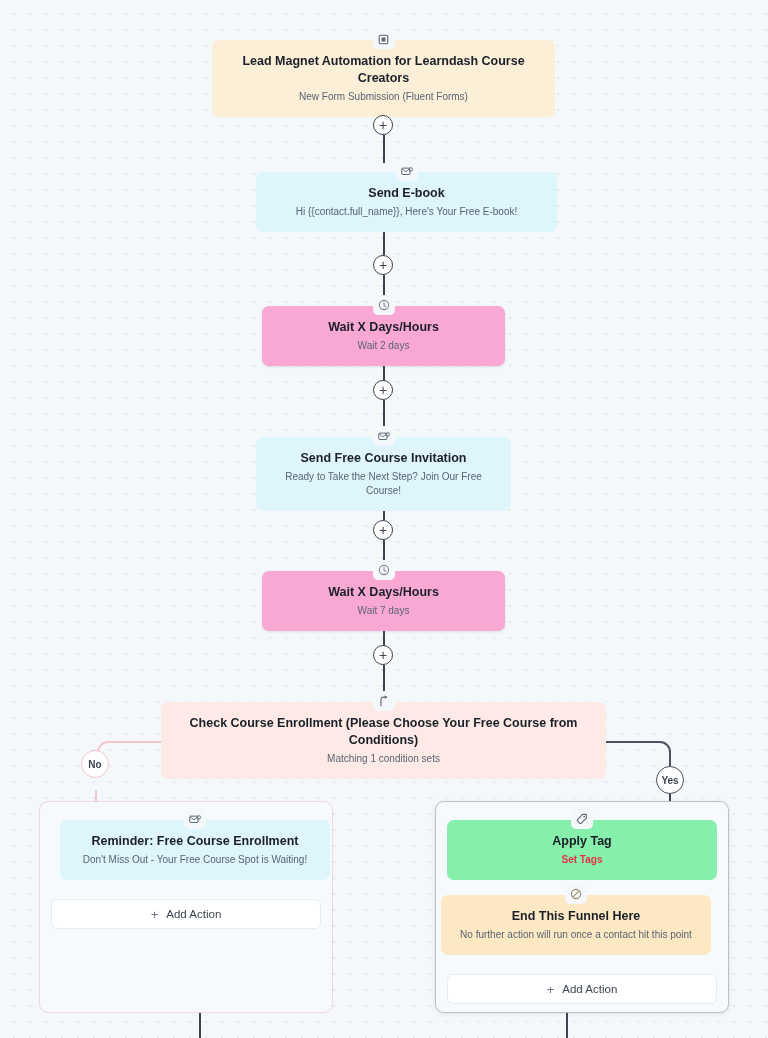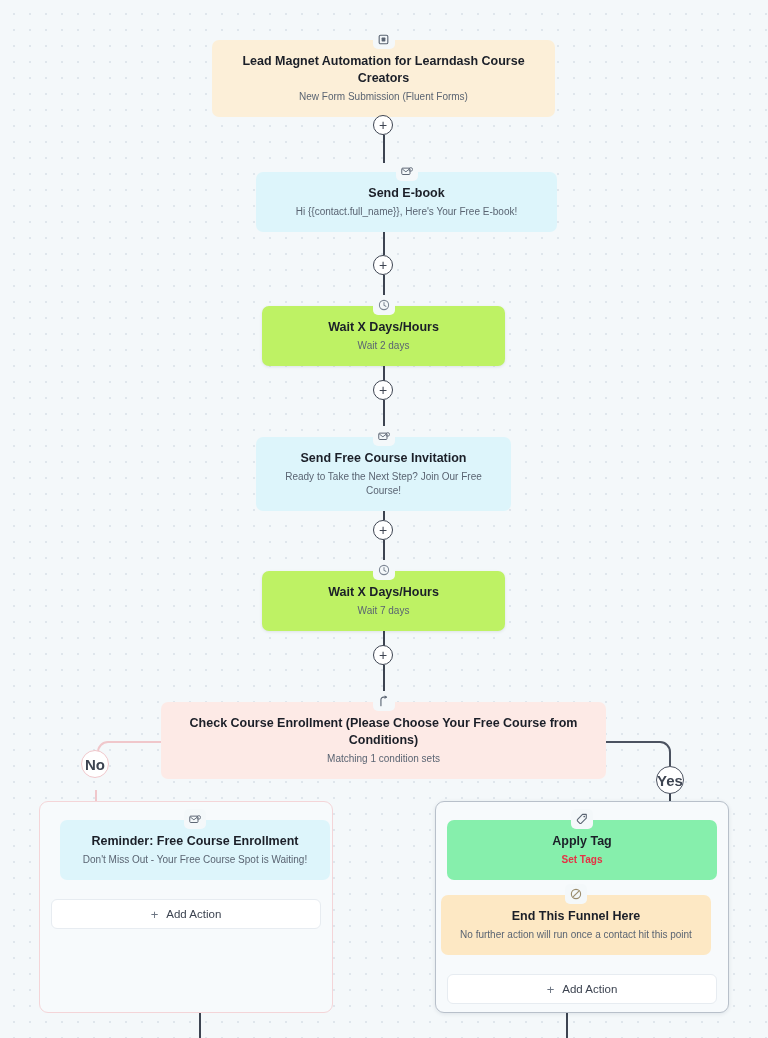--- a/index.html
+++ b/index.html
@@ -66,35 +66,35 @@
     border-radius: 5px;
     background: #f4f8fa;
     display: flex; align-items: center; justify-content: center;
     z-index: 5;
   }
   .node-icon svg { display: block; }
 
   
   .n-trigger  { background: #fcefd8; padding-left: 16px; }
   .n-email    { background: #ddf5fb; }
-  .n-wait     { background: #bef264; box-shadow: 0 1px 3px rgba(22,40,70,.10); }
+  .n-wait     { background: #f9a8d4; box-shadow: 0 1px 3px rgba(22,40,70,.10); }
   .n-cond     { background: #fdeae6; }
   .n-tag      { background: #86efac; }
   .n-end      { background: #fde8c4; }
 
   .n-tag .subtitle { color: #e53245; font-weight: bold; }
 
   
   .branch-badge {
     position: absolute;
     width: 28px; height: 28px;
     border-radius: 50%;
     background: #ffffff;
     display: flex; align-items: center; justify-content: center;
-    font-size: 15px; font-weight: bold; color: #3d4451;
+    font-size: 10px; font-weight: bold; color: #3d4451;
     z-index: 6;
   }
   .badge-no  { border: 1.6px solid #f0c7cb; }
   .badge-yes { border: 1.6px solid #4b5260; margin-top: 16px; }
 
   
   .branch-box {
     position: absolute;
     border-radius: 9px;
     background: #f7fafc;

